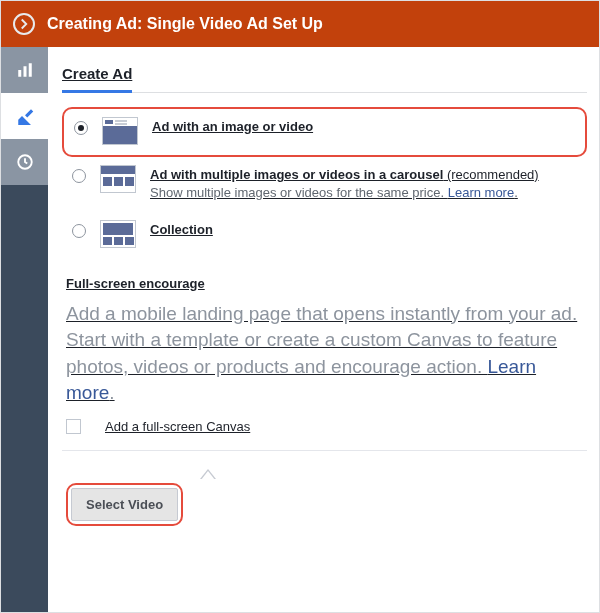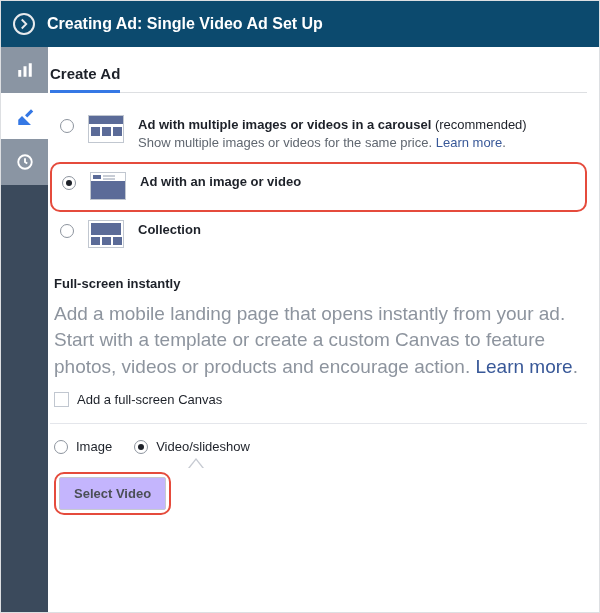--- a/index.html
+++ b/index.html
@@ -27,37 +27,38 @@
       justify-content: center;
       cursor: pointer;
     }
     .sidebar-item.white { background: #ffffff; }
     .sidebar-item.grey { background: #8a95a3; }
     .sidebar-item.dark { background: #3b4a5c; }
     .icon-svg { width: 18px; height: 18px; }
     .content { flex: 1; display: flex; flex-direction: column; min-width: 0; }
     .header {
       height: 46px;
-      background: #0c4a6e;
+      background: #c2410c;
       color: #fff;
       display: flex;
       align-items: center;
       padding: 0 12px;
       gap: 12px;
     }
     .header-icon {
       width: 22px; height: 22px; border: 2px solid #e8eaed; border-radius: 50%;
       display: flex; align-items: center; justify-content: center;
     }
     .header-title { font-weight: 700; font-size: 16px; }
     .panel {
       flex: 1;
-      padding: 10px 12px 12px 2px;
+      padding: 10px 12px 12px 14px;
       overflow: hidden;
       background: #fff;
+      text-decoration: underline;
     }
     .tabs {
       display: flex;
       gap: 28px;
       border-bottom: 1px solid #dddfe2;
       margin-bottom: 14px;
     }
     .tab {
       padding: 8px 0 10px;
       font-size: 15px;
@@ -103,35 +104,35 @@
     .thumb-carousel::after { content:""; position:absolute; top:11px; left:2px; width:9px; height:9px; background:#5b6b98; box-shadow: 11px 0 #5b6b98, 22px 0 #5b6b98; }
     .thumb-collection::before { content:""; position:absolute; top:2px; left:2px; right:2px; height:12px; background:#5b6b98; }
     .thumb-collection::after { content:""; position:absolute; bottom:2px; left:2px; width:9px; height:8px; background:#5b6b98; box-shadow: 11px 0 #5b6b98, 22px 0 #5b6b98; }
     .format-text { flex: 1; }
     .format-title { font-weight: 700; color: #1d2129; font-size: 13px; }
     .format-title .rec { font-weight: 400; }
     .format-desc { color: #606770; font-size: 13px; margin-top: 2px; line-height: 1.35; }
     .link { color: #385898; cursor: pointer; }
     .section-label { font-weight: 700; margin: 18px 4px 10px; font-size: 13px; }
     .section-desc { color: #8d949e; font-size: 19px; margin: 0 4px 12px; line-height: 1.4; }
-    .checkbox-row { display: flex; align-items: center; gap: 8px; margin: 0 4px 16px; }
+    .checkbox-row { display: flex; align-items: center; gap: 24px; margin: 0 4px 16px; }
     .checkbox { width: 15px; height: 15px; border: 1px solid #c1c7d0; background: #fff; cursor: pointer; }
     .divider { border-top: 1px solid #e4e6eb; margin: 8px 0 14px; }
     .media-row { display: flex; align-items: center; gap: 22px; margin: 0 4px 0; position: relative; }
     .media-opt { display: flex; align-items: center; gap: 8px; cursor:pointer }
     .pointer-row { height: 16px; position: relative; }
     .pointer {
       position: absolute; top: 4px; left: 138px; width: 0; height: 0;
       border-left: 8px solid transparent; border-right: 8px solid transparent;
       border-bottom: 10px solid #c6cad2;
     }
     .pointer::after { content:""; position:absolute; top:2px; left:-7px; border-left:7px solid transparent; border-right:7px solid transparent; border-bottom:9px solid #fff; }
     .button-row { display: flex; gap: 12px; margin: 2px 4px 0; }
     .btn {
-      padding: 8px 14px; border: 1px solid #c6cad2; background: #c4b5fd;
+      padding: 8px 14px; border: 1px solid #c6cad2; background: #e5e5e5;
       font-weight: 700; font-size: 13px; color: #4b4f56; cursor: pointer; border-radius: 2px;
     }
     .btn-highlight-wrap { border: 2px solid #e54b3c; border-radius: 10px; padding: 3px; }
   </style>
 </head>
 <body>
 
 <div class="root">
   <div class="content">
     <div class="header">
@@ -164,64 +165,54 @@
             </svg>
       </div>
       <div class="sidebar-item dark" style="flex:1;"></div>
     </div>
 
     <div class="panel">
       <div class="tabs">
         <div class="tab active">Create Ad</div>
       </div>
 
+      <div class="format-option highlighted">
+        <div class="radio selected"></div>
+        <div class="thumbnail thumb-single"></div>
+        <div class="format-text">
+          <div class="format-title">Ad with an image or video</div>
+        </div>
+      </div>
+
       <div class="format-option">
         <div class="radio"></div>
         <div class="thumbnail thumb-carousel"></div>
         <div class="format-text">
           <div class="format-title"><span>Ad with multiple images or videos in a carousel</span><span class="rec"> (recommended)</span></div>
           <div class="format-desc"><span>Show multiple images or videos for the same price. </span><span class="link">Learn more</span>.</div>
         </div>
       </div>
 
-      <div class="format-option highlighted">
-        <div class="radio selected"></div>
-        <div class="thumbnail thumb-single"></div>
-        <div class="format-text">
-          <div class="format-title">Ad with an image or video</div>
-        </div>
-      </div>
-
       <div class="format-option">
         <div class="radio"></div>
         <div class="thumbnail thumb-collection"></div>
         <div class="format-text">
           <div class="format-title">Collection</div>
         </div>
       </div>
 
-      <div class="section-label">Full-screen instantly</div>
+      <div class="section-label">Full-screen encourage</div>
       <div class="section-desc"><span>Add a mobile landing page that opens instantly from your ad. Start with a template or create a custom Canvas to feature photos, videos or products and encourage action. </span><span class="link">Learn more</span>.</div>
       <div class="checkbox-row">
         <div class="checkbox"></div>
         <span>Add a full-screen Canvas</span>
       </div>
 
       <div class="divider"></div>
 
-      <div class="media-row">
-        <div class="media-opt">
-          <div class="radio"></div>
-          <span>Image</span>
-        </div>
-        <div class="media-opt">
-          <div class="radio selected"></div>
-          <span>Video/slideshow</span>
-        </div>
-      </div>
       <div class="pointer-row">
             <div class="pointer"></div>
           </div>
 
       <div class="button-row">
         <div class="btn-highlight-wrap">
           <button class="btn">Select Video</button>
         </div>
       </div>
 

